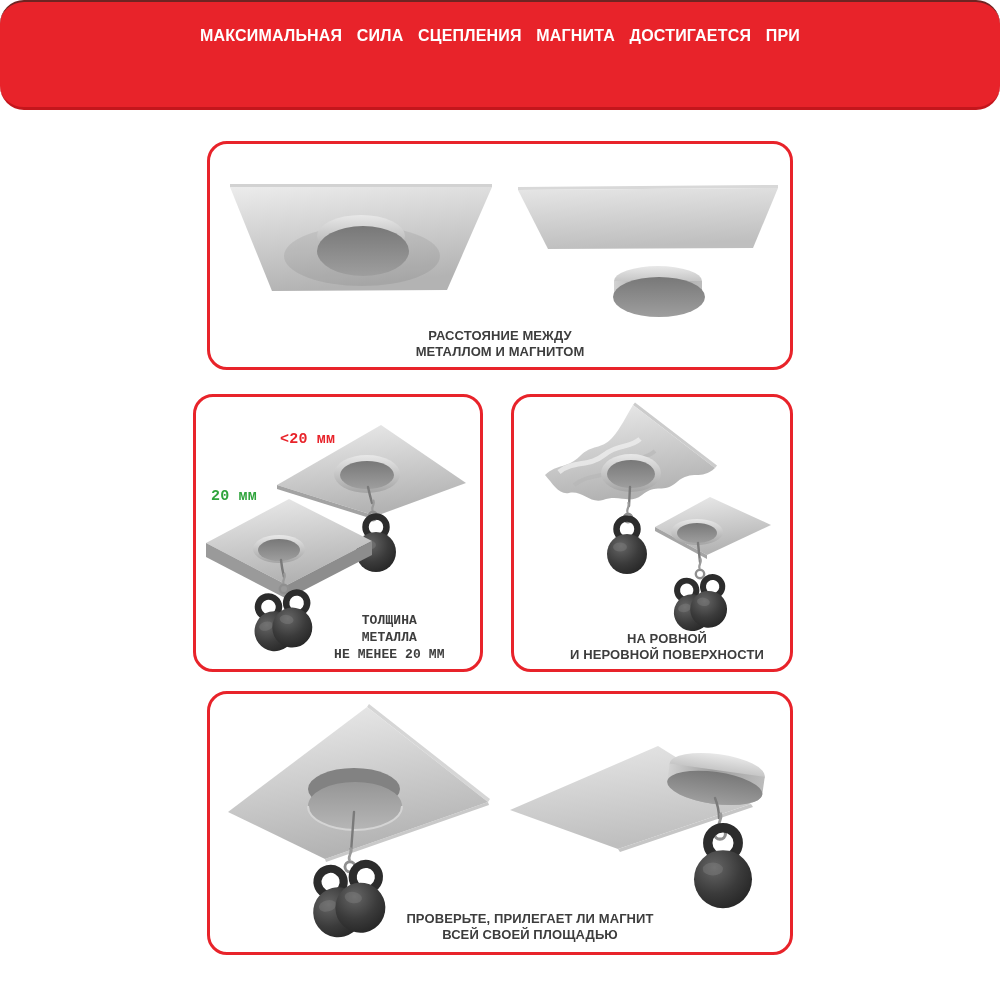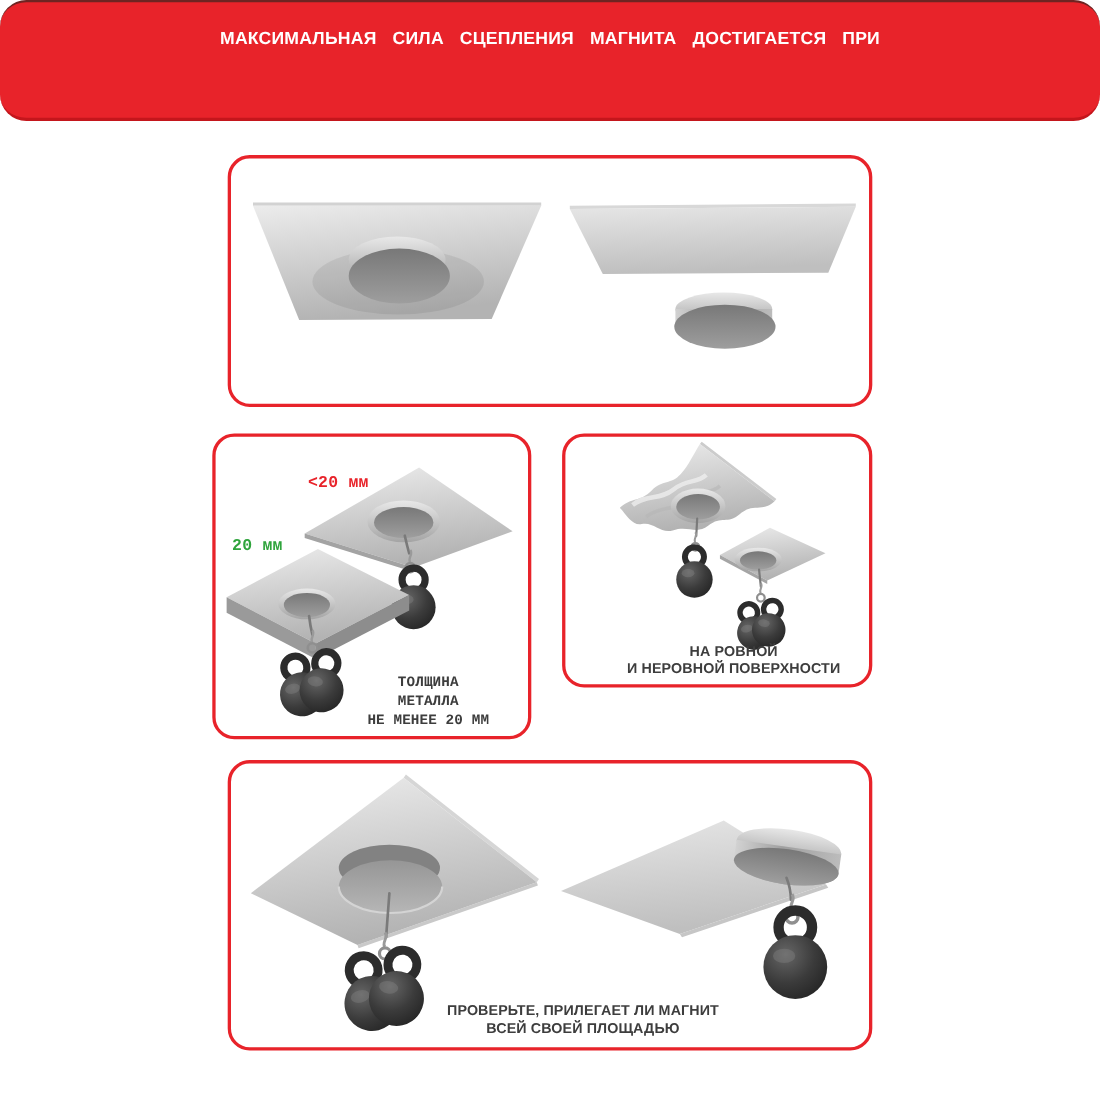--- a/index.html
+++ b/index.html
@@ -20,21 +20,21 @@
     text-align:justify;text-align-last:justify;letter-spacing:0.2px;
   }
   
   .panel{
     position:absolute;border:3px solid #e8232a;border-radius:20px;
     background:#ffffff;box-sizing:border-box;overflow:hidden;
   }
   .panel svg.art{position:absolute;left:0;top:0;width:100%;height:100%;}
   #panel-distance {left:207px;top:141px;width:586px;height:229px;}
   #panel-thickness{left:193px;top:394px;width:290px;height:278px;font-family:Liberation Mono, monospace;}
-  #panel-surface  {left:511px;top:394px;width:282px;height:231px;}
+  #panel-surface  {left:511px;top:394px;width:282px;height:278px;}
   #panel-contact  {left:207px;top:691px;width:586px;height:264px;text-decoration:underline;}
   
   .caption{
     position:absolute;font-weight:700;font-size:13px;line-height:16px;
     color:#3d3d3d;white-space:pre-line;letter-spacing:0.1px;z-index:2;
   }
   .caption.center{left:0;right:0;text-align:center;}
   #caption-distance{bottom:7px;}
   #caption-thickness{left:138px;top:215px;line-height:17px;text-align:center;}
   #caption-surface{left:30px;right:0;text-align:center;bottom:6px;}
@@ -118,20 +118,22 @@
     <g>
       <polygon points="308,43 568,41 568,44 308,46" fill="#d8d8d8"></polygon>
       <polygon points="308,46 568,44 543,104 338,105" fill="url(#plateG2)"></polygon>
     </g>
     <g>
       <ellipse cx="448" cy="137" rx="44" ry="15" fill="url(#rimG)"></ellipse>
       <path d="M404,137 L404,153 A44,15 0 0 0 492,153 L492,137" fill="url(#cylSide)"></path>
       <ellipse cx="449" cy="153" rx="46" ry="20" fill="url(#faceG)"></ellipse>
     </g>
   </svg>
+  <div class="caption center" id="caption-distance">РАССТОЯНИЕ МЕЖДУ
+МЕТАЛЛОМ И МАГНИТОМ</div>
 </div>
 
 <div class="panel" id="panel-thickness">
   <svg class="art" viewBox="0 0 284 272">
     <g>
       <polygon points="81,88 185,28 270,86 180,119" fill="url(#plateG)"></polygon>
       <polygon points="81,88 180,119 180,123 81,92" fill="#a3a3a3"></polygon>
     </g>
     <g>
       <ellipse cx="171" cy="77" rx="33" ry="19" fill="url(#rimG)"></ellipse>

